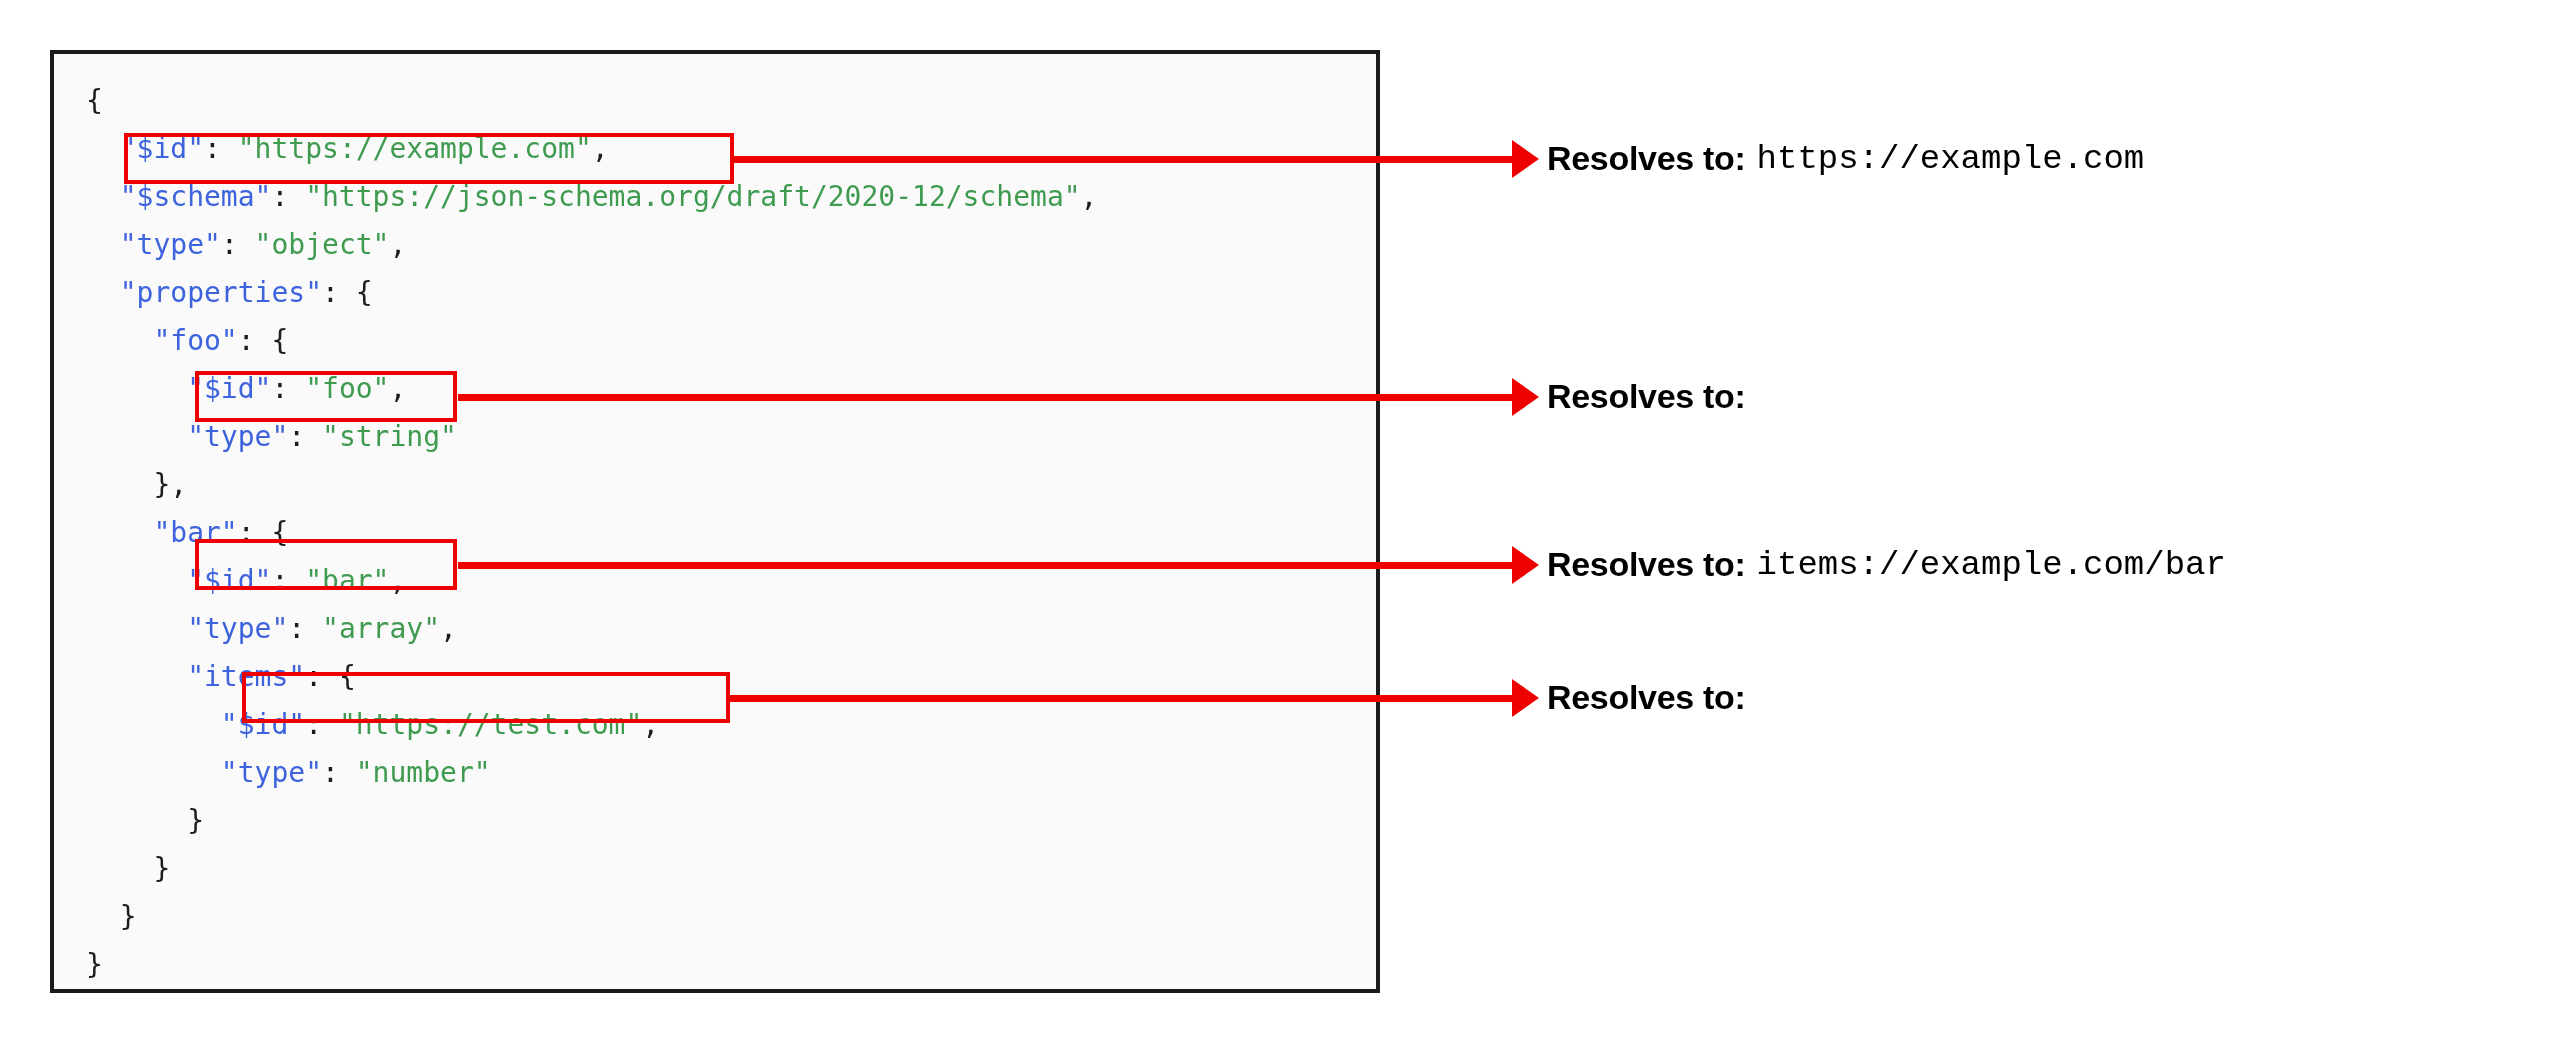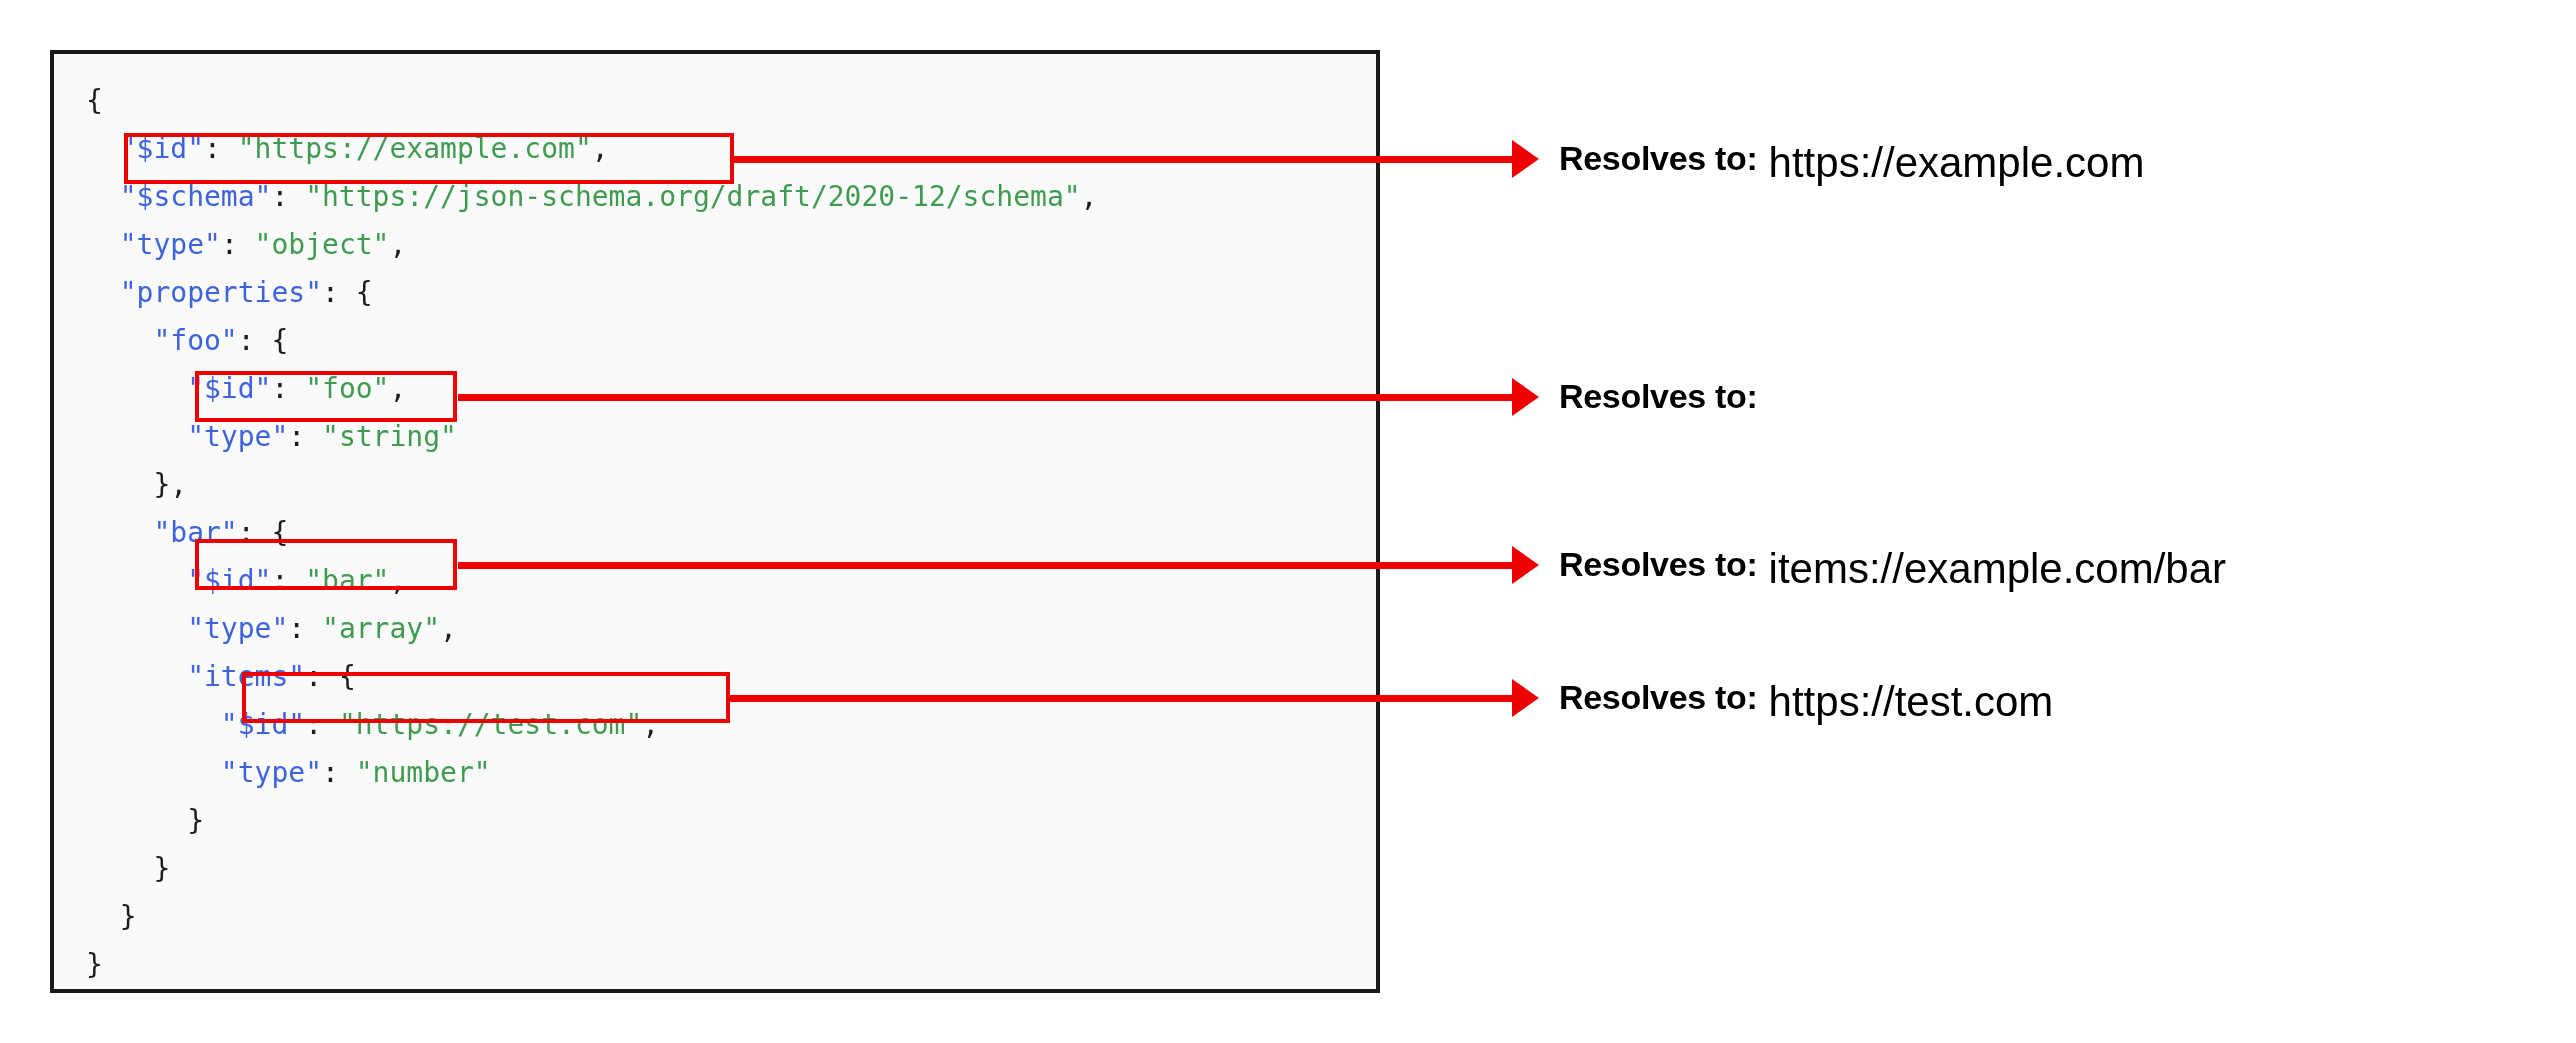--- a/index.html
+++ b/index.html
@@ -78,34 +78,33 @@
     height: 0;
     border-top: 19px solid transparent;
     border-bottom: 19px solid transparent;
     border-left: 27px solid #ee0000;
   }
 
   
   .resolve-row {
     position: absolute;
     display: flex;
-    align-items: flex-start;
+    align-items: center;
     white-space: nowrap;
-    margin-left: 12px;
   }
   .resolve-label {
     font-family: "Liberation Sans", sans-serif;
     font-weight: bold;
     font-size: 34px;
     color: #000000;
     letter-spacing: -0.3px;
   }
   .resolve-url {
-    font-family: Liberation Sans, sans-serif;
-    font-size: 42px;
+    font-family: Liberation Mono, monospace;
+    font-size: 34px;
     color: #000000;
     margin-left: 11px;
   }
 </style>
 </head>
 <body style="background: rgb(255, 255, 255);">
 
 <div id="stage">
 
   <div id="code-panel" style="background: rgb(250, 250, 250); border-color: rgb(26, 26, 26);">
@@ -146,17 +145,16 @@
   </div>
   <div class="resolve-row" style="left: 1547px; top: 377px;">
     <span class="resolve-label">Resolves to:</span>
   </div>
   <div class="resolve-row" style="left: 1547px; top: 545px;">
     <span class="resolve-label">Resolves to:</span>
     <span class="resolve-url">items://example.com/bar</span>
   </div>
   <div class="resolve-row" style="left: 1547px; top: 678px;">
     <span class="resolve-label">Resolves to:</span>
-    <span class="resolve-url">https://test.com</span>
   </div>
 
 </div>
 
 
 </body></html>

